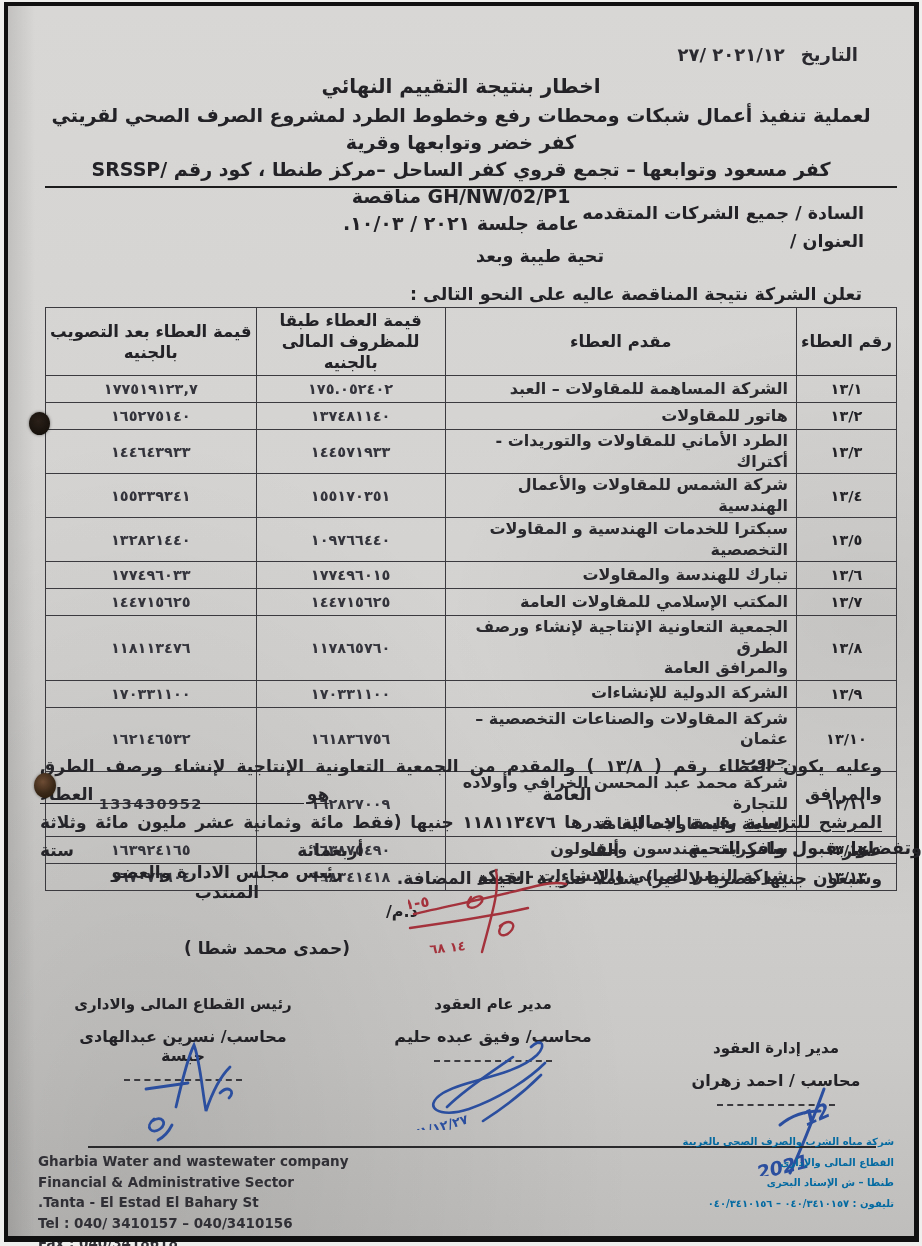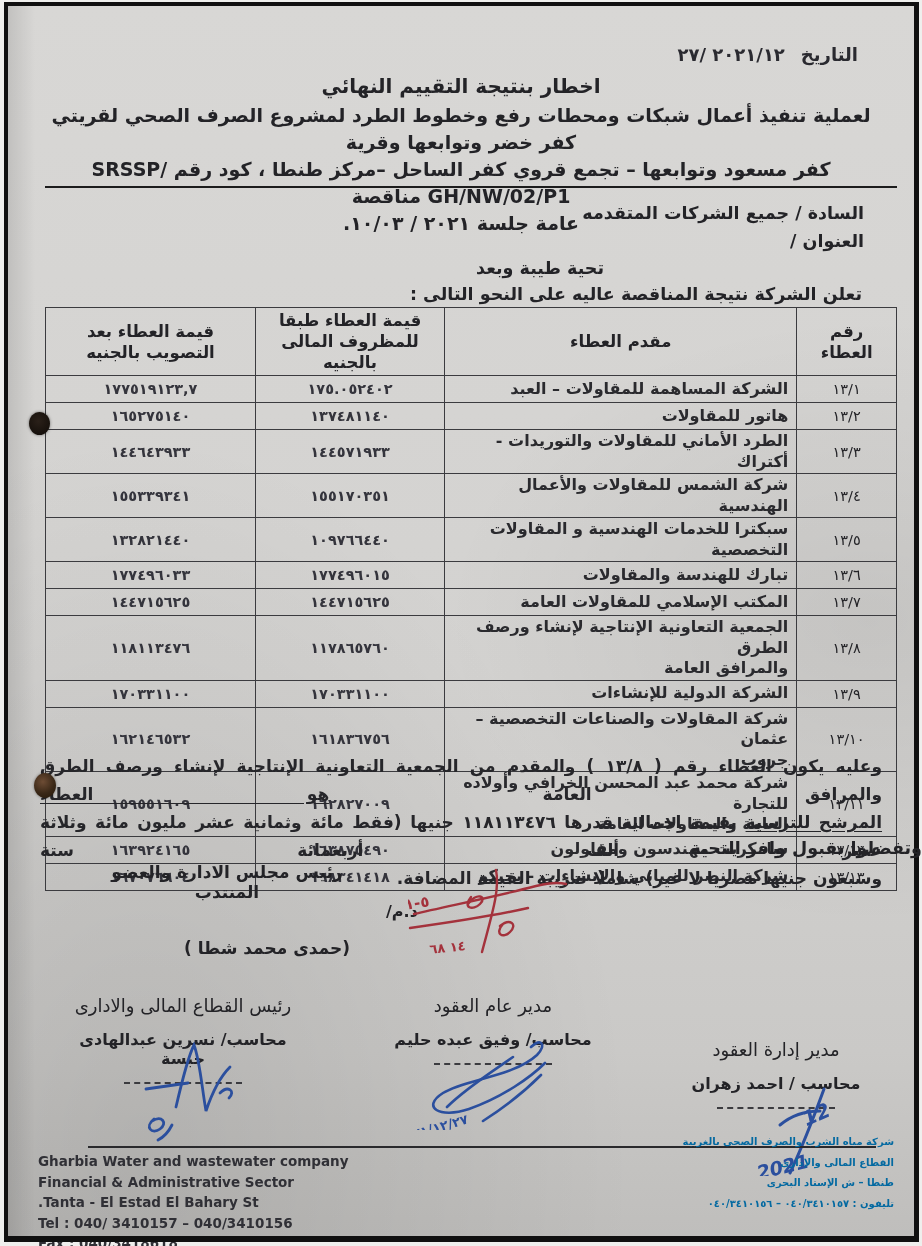--- a/index.html
+++ b/index.html
@@ -29,45 +29,45 @@
   .hole-2{left:34px;top:773px;width:22px;height:25px;
     background:radial-gradient(circle at 40% 35%,#6d4c34 0%,#3a2817 55%,#221607 100%);box-shadow:0 0 3px rgba(0,0,0,.45);}
 
   .date-line{top:44px;right:64px;display:flex;gap:16px;font-size:18px;font-weight:bold;color:#2a2a30;}
   .doc-title{top:74px;left:0;right:0;text-align:center;font-size:20px;font-weight:bold;}
   .subject{top:102px;left:38px;right:38px;text-align:center;font-size:19px;font-weight:bold;line-height:27px;}
   .rule{top:186px;left:45px;width:852px;height:2px;background:#1c1c1c;}
 
   .addressee-1{top:203px;right:58px;font-size:17.5px;font-weight:bold;}
   .addressee-2{top:231px;right:58px;font-size:17.5px;font-weight:bold;}
-  .greeting{top:258px;right:318px;font-size:17.5px;font-weight:bold;}
+  .greeting{top:246px;right:318px;font-size:17.5px;font-weight:bold;}
   .announce{top:284px;right:60px;font-size:17.5px;font-weight:bold;}
 
   .bids-table{top:307px;left:45px;width:852px;border-collapse:collapse;direction:rtl;}
   .bids-table th,.bids-table td{border:1.6px solid #3b3b3f;}
   .bids-table th{font-size:16.5px;font-weight:bold;text-align:center;padding:2px 4px;height:44px;line-height:21px;}
-  .c-no{width:70px;text-align:center;font-size:14.5px;font-weight:400;letter-spacing:1px;padding:1px 16px;}
+  .c-no{width:70px;text-align:center;font-size:14.5px;font-weight:700;letter-spacing:1px;padding:1px 16px;}
   .c-bidder{width:366px;text-align:right;font-size:16px;font-weight:bold;padding:1px 8px 1px 4px;
     line-height:20.5px;white-space:pre-line;color:#2a2a2e;}
   .c-env{width:197px;text-align:center;font-size:14.5px;font-weight:600;letter-spacing:1.5px;color:#34343c;}
   .c-corr{width:219px;text-align:center;font-size:14.5px;font-weight:600;letter-spacing:1.5px;color:#34343c;}
   .bids-table td{height:24px;}
 
   .award{top:752px;left:40px;right:40px;font-size:17px;font-weight:bold;line-height:28px;color:#26262a;}
   .award-line{text-align:justify;text-align-last:justify;}
   .award-line3{text-align:right;}
   .closing{top:838px;left:190px;right:0;font-size:17.5px;font-weight:bold;}
 
   .chair-title{top:862px;left:108px;width:238px;text-align:center;font-size:17px;font-weight:bold;}
   .chair-prefix{top:902px;left:386px;font-size:16px;font-weight:bold;}
   .chair-sig{top:866px;left:408px;width:165px;height:95px;}
   .chair-name{top:938px;left:180px;width:174px;text-align:center;font-size:17px;font-weight:bold;}
 
   .sig-col{top:995px;text-align:center;}
-  .sig-col .t{font-size:18px;font-weight:normal;}
+  .sig-col .t{font-size:15px;font-weight:bold;}
   .sig-col .n{font-size:16px;font-weight:bold;margin-top:14px;}
   .sig-right{left:662px;width:228px;margin-top:44px;}
   .sig-middle{left:378px;width:230px;}
   .sig-left{left:56px;width:254px;}
   .dashline{margin:14px auto 0;width:118px;border-top:2.5px dashed #3b3b3f;}
   .sig-scribble{position:absolute;}
   .scr-right{left:70px;top:42px;width:150px;height:95px;}
   .scr-middle{left:35px;top:40px;width:170px;height:95px;}
   .scr-left{left:60px;top:42px;width:150px;height:105px;}
 
@@ -180,21 +180,21 @@
             <td class="c-bidder">شركة المقاولات والصناعات التخصصية – عثمان
 جروب</td>
             <td class="c-env">١٦١٨٣٦٧٥٦</td>
             <td class="c-corr">١٦٢١٤٦٥٣٢</td>
           </tr>
       <tr>
             <td class="c-no">١٣/١١</td>
             <td class="c-bidder">شركة محمد عبد المحسن الخرافي وأولاده للتجارة
 العامة والمقاولات العامة</td>
             <td class="c-env">١٦٢٨٢٧٠٠٩</td>
-            <td class="c-corr">١٥٩٥٥١٦٠٩</td>
+            <td class="c-corr">133430952</td>
           </tr>
       <tr>
             <td class="c-no">١٣/١٢</td>
             <td class="c-bidder">سامكريت مهندسون ومقاولون</td>
             <td class="c-env">١٦٣٨٧٥٤٩٠</td>
             <td class="c-corr">١٦٣٩٢٤١٦٥</td>
           </tr>
       <tr>
             <td class="c-no">١٣/١٣</td>
             <td class="c-bidder">شركة النصر للمباني والإنشاءات - يجيكو</td>

